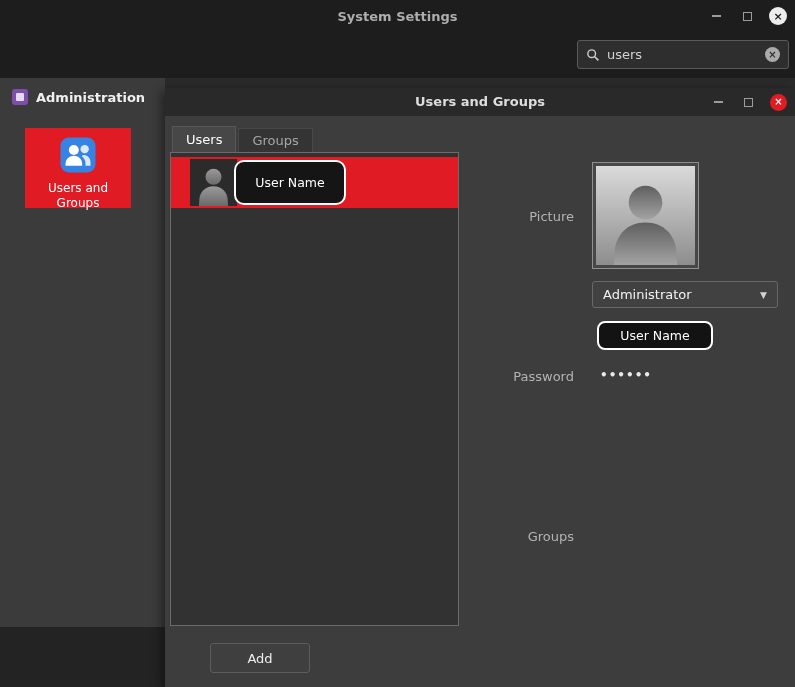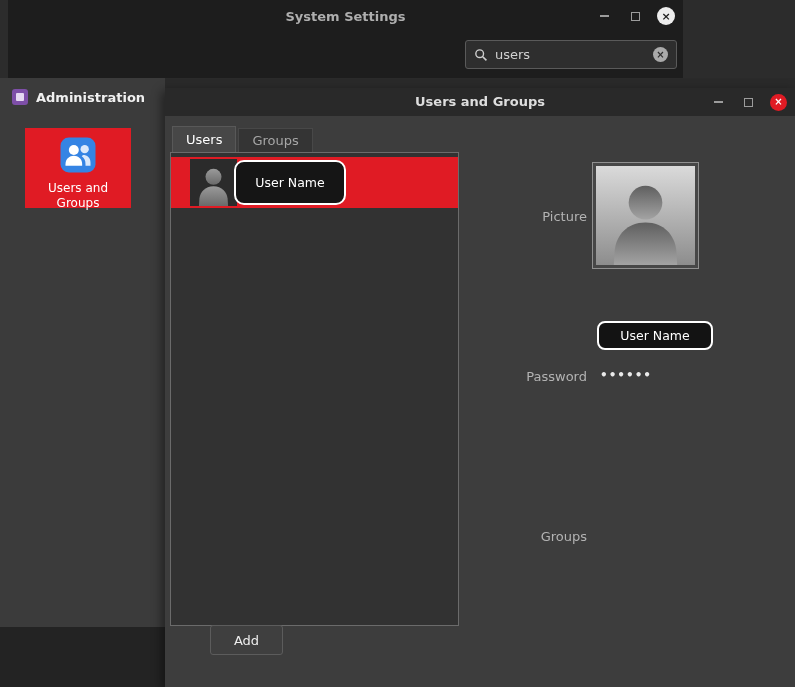--- a/index.html
+++ b/index.html
@@ -6,21 +6,21 @@
   html,body { width:795px; height:687px; }
   body {
     font-family:"DejaVu Sans", sans-serif;
     background:#2c2c2c;
     position:relative;
     overflow:hidden;
     font-size:13px;
   }
 
   
-  .topbar { position:absolute; left:8px; top:0; width:675px; height:78px; background:#1d1d1d; }
+  .topbar { position:absolute; left:0; top:0; width:795px; height:78px; background:#1d1d1d; }
   .topbar-title { position:absolute; top:9px; left:0; width:100%; text-align:center;
                   color:#aeaeae; font-size:13px; font-weight:bold; }
   .win-controls { position:absolute; top:7px; right:8px; display:flex; align-items:center; gap:13px; }
   .ctrl { width:18px; height:18px; display:flex; align-items:center; justify-content:center;
           color:#9c9c9c; cursor:default; }
   .min-line { width:9px; height:2px; background:#9c9c9c; display:inline-block; }
   .max-box { width:9px; height:9px; border:1px solid #9c9c9c; display:inline-block; }
   .ctrl-close-top { background:#ededed; color:#1d1d1d; border-radius:50%;
                     font-size:11px; font-weight:bold; line-height:1; }
 
@@ -66,21 +66,21 @@
   .user-list { position:absolute; left:5px; top:64px; width:289px; height:474px;
                background:#323232; border:1px solid #6b6b6b; }
   .user-row { position:absolute; left:0; top:4px; width:100%; height:51px;
               display:flex; align-items:center; cursor:default; }
   .row-avatar { width:47px; height:47px; margin-left:19px; flex:0 0 auto; }
   .row-avatar svg { display:block; }
   .user-pill { margin-left:-3px; width:112px; height:45px; background:#151515;
                border:2px solid #ffffff; border-radius:10px; color:#ffffff; font-size:12.5px;
                display:flex; align-items:center; justify-content:center; position:relative; z-index:2; }
 
-  .field-label { position:absolute; left:272px; width:150px; text-align:right;
+  .field-label { position:absolute; left:259px; width:150px; text-align:right;
                  color:#b3b3b3; font-size:13px; }
   .lbl-picture { top:121px; }
   .lbl-account { top:200px; }
   .lbl-name    { top:240px; }
   .lbl-password{ top:281px; }
   .lbl-groups  { top:441px; }
 
   .picture-frame { position:absolute; left:427px; top:74px; width:107px; height:107px;
                    border:1px solid #909090; background:#474747; padding:3px; cursor:default; }
   .picture-frame svg { display:block; }
@@ -98,21 +98,21 @@
 
   .password-value { position:absolute; left:435px; top:280px; color:#eaeaea;
                     font-size:12px; letter-spacing:1px; font-weight:bold; }
 
   .groups-value { position:absolute; left:435px; top:408px; width:182px;
                   color:#e6e6e6; font-size:12.5px; line-height:16px; }
 
   .btn { position:absolute; height:30px; background:#3f3f3f; border:1px solid #5c5c5c;
          border-radius:3px; font-size:13px; display:flex; align-items:center;
          justify-content:center; cursor:default; }
-  .btn-add { left:45px; top:537px; width:73px; color:#ededed; }
+  .btn-add { left:45px; top:555px; width:100px; color:#ededed; }
   .btn-delete { left:168px; top:555px; width:86px; color:#7d7d7d; border-color:#4e4e4e; }
 </style>
 </head>
 <body>
 
 <div class="topbar">
   <div class="topbar-title">System Settings</div>
   <div class="win-controls">
     <span class="ctrl">
         <span class="min-line"></span>
@@ -216,20 +216,24 @@
           <stop offset="0" stop-color="#5f5f5f"></stop>
             <stop offset="1" stop-color="#a3a3a3"></stop>
         </linearGradient>
       </defs>
       <rect width="100" height="100" fill="url(#avBg)"></rect>
       <circle cx="50" cy="37" r="17" fill="url(#avSil)"></circle>
       <path d="M50 57c-19 0-29 13-31 27l-1 16h64l-1-16c-2-14-12-27-31-27z" fill="url(#avSil)"></path>
     </svg>
   </div>
 
+  <div class="account-dropdown">
+    <span class="dd-value">Administrator</span>
+    <span class="dd-arrow">▼</span>
+  </div>
 
   <div class="name-field">User Name</div>
 
   <div class="password-value">••••••</div>
 
 
   <div class="btn btn-add">Add</div>
 
 </div>
 

